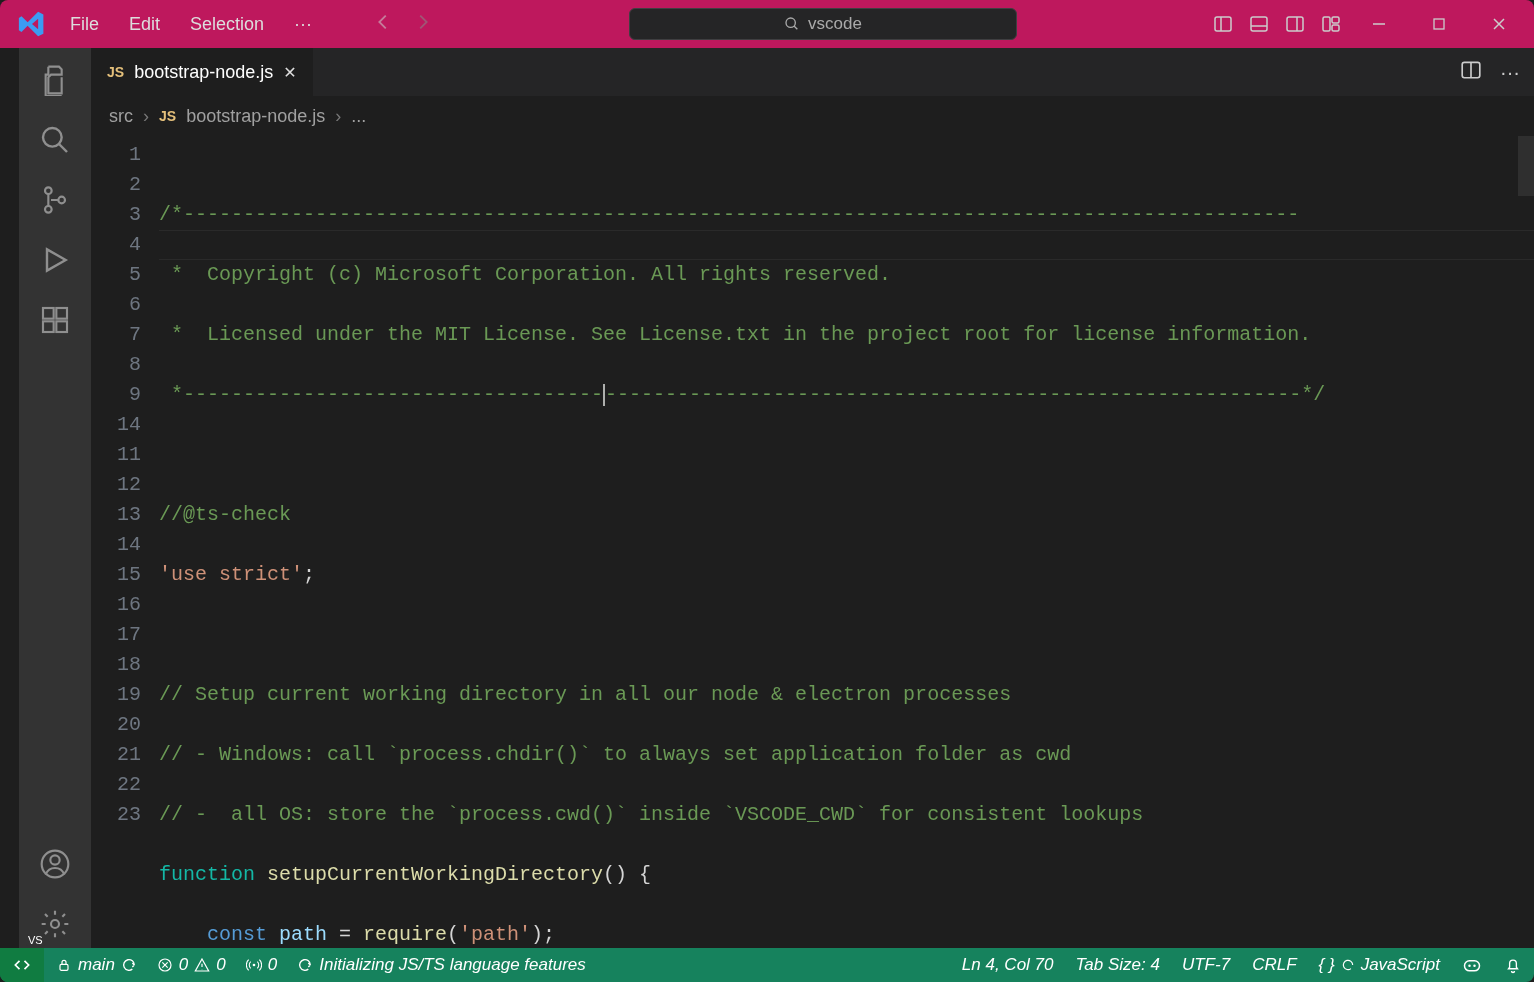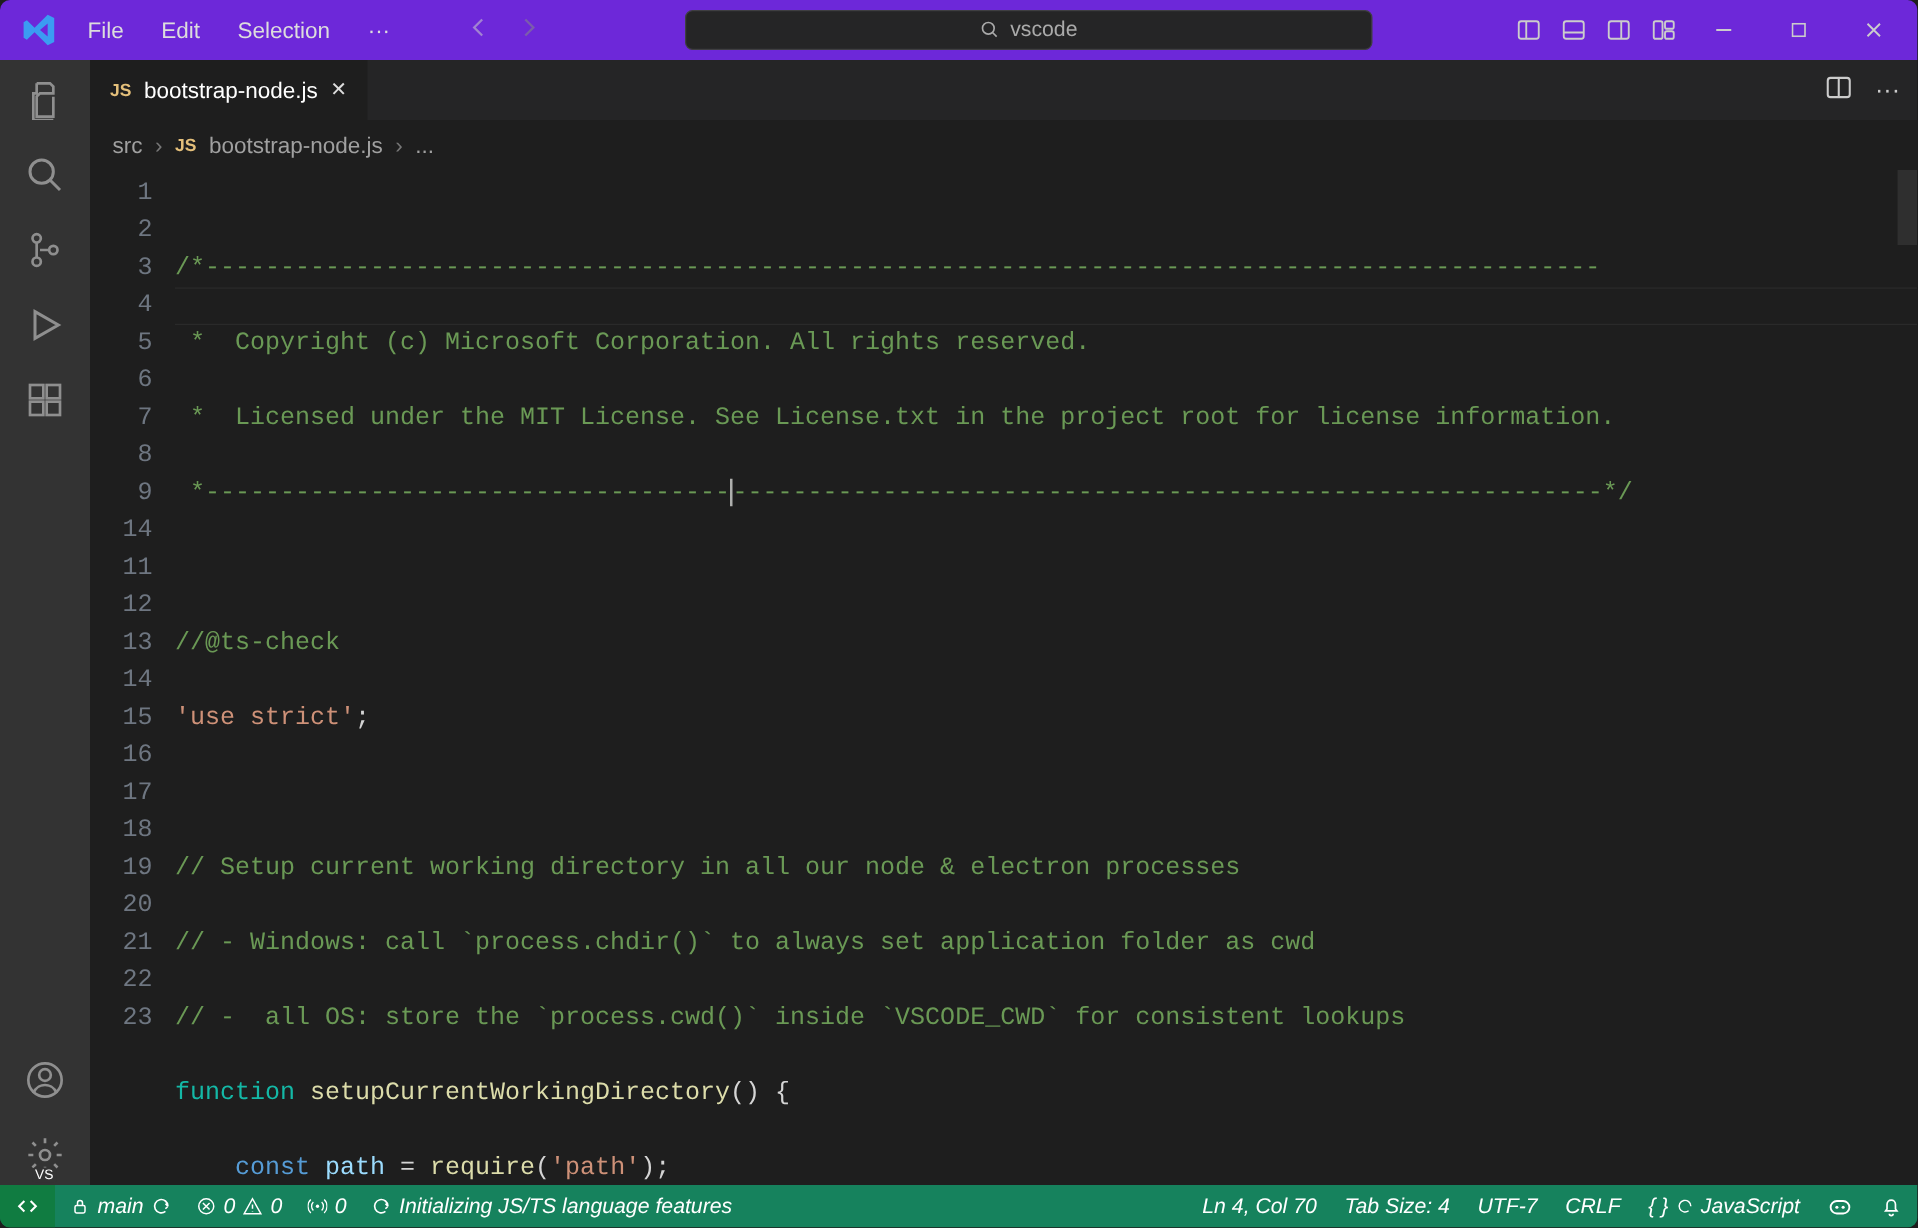--- a/index.html
+++ b/index.html
@@ -9,41 +9,41 @@
   font-family: "Segoe UI", sans-serif;
   color: #cccccc;
   overflow: hidden;
   display: flex;
   flex-direction: column;
   border-radius: 8px;
 }
 
 .titlebar {
   height: 48px;
-  background: #6d28d9;
+  background: #be185d;
   display: flex;
   align-items: center;
   padding: 0 6px;
 }
 .titlebar .logo { width: 28px; height: 28px; margin: 0 12px; }
 .menu { display: flex; gap: 6px; }
 .menu-item { padding: 6px 12px; font-size: 18px; color: #ddd; cursor: pointer; border-radius:4px;}
 .nav-arrows { display:flex; gap:18px; margin-left:48px;}
 .nav-arrows svg { opacity:.55; }
 .search-wrap { flex:1; display:flex; justify-content:center; }
 .search {
-  width: 550px; height:32px; background:#252526; border:1px solid #3f3f41;
+  width: 388px; height:32px; background:#252526; border:1px solid #3f3f41;
   border-radius:6px; display:flex; align-items:center; justify-content:center;
   color:#aaa; gap:8px; font-size:17px;
 }
 .title-right { display:flex; align-items:center; gap:14px; padding-right:6px;}
 .title-right .tico { width:22px; height:22px; display:flex; align-items:center; justify-content:center;}
 .win-btn { width:46px; height:48px; display:flex; align-items:center; justify-content:center;}
 
-.main-area { flex:1; display:flex; overflow:hidden;}
+.main-area { flex:1; display:flex; overflow:hidden;margin-left:19px;}
 .activitybar { width:72px; background:#333333; display:flex; flex-direction:column; align-items:center; padding-top:8px; gap:12px;}
 .activitybar .act { width:48px; height:48px; display:flex; align-items:center; justify-content:center; border-radius:2px;}
 .activitybar .act svg { opacity:.6; }
 .activitybar .spacer { flex:1; }
 
 .editor-group { flex:1; display:flex; flex-direction:column; background:#1e1e1e; overflow:hidden;}
 .tabs { height:48px; display:flex; align-items:stretch; background:#252526;}
 .tab {
   display:flex; align-items:center; gap:10px; padding:0 16px;
   background:#1e1e1e; color:#fff; font-size:18px;

